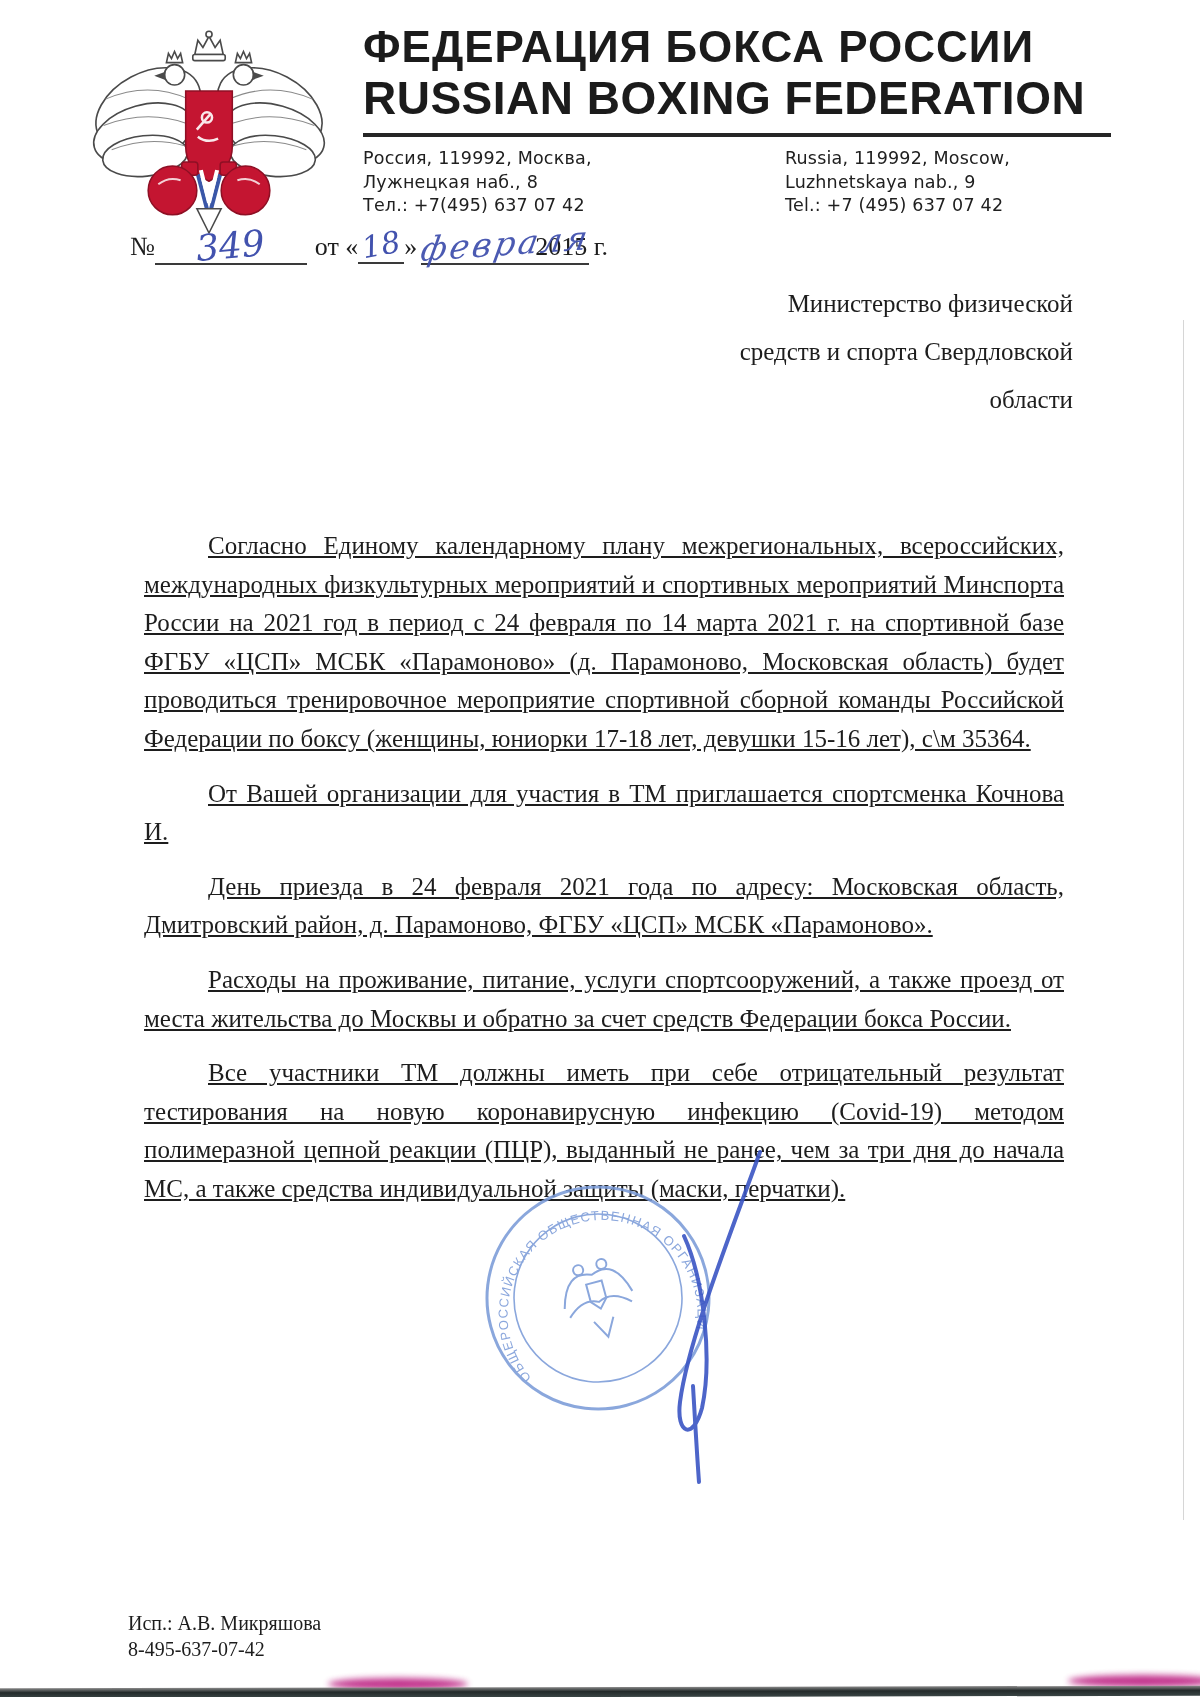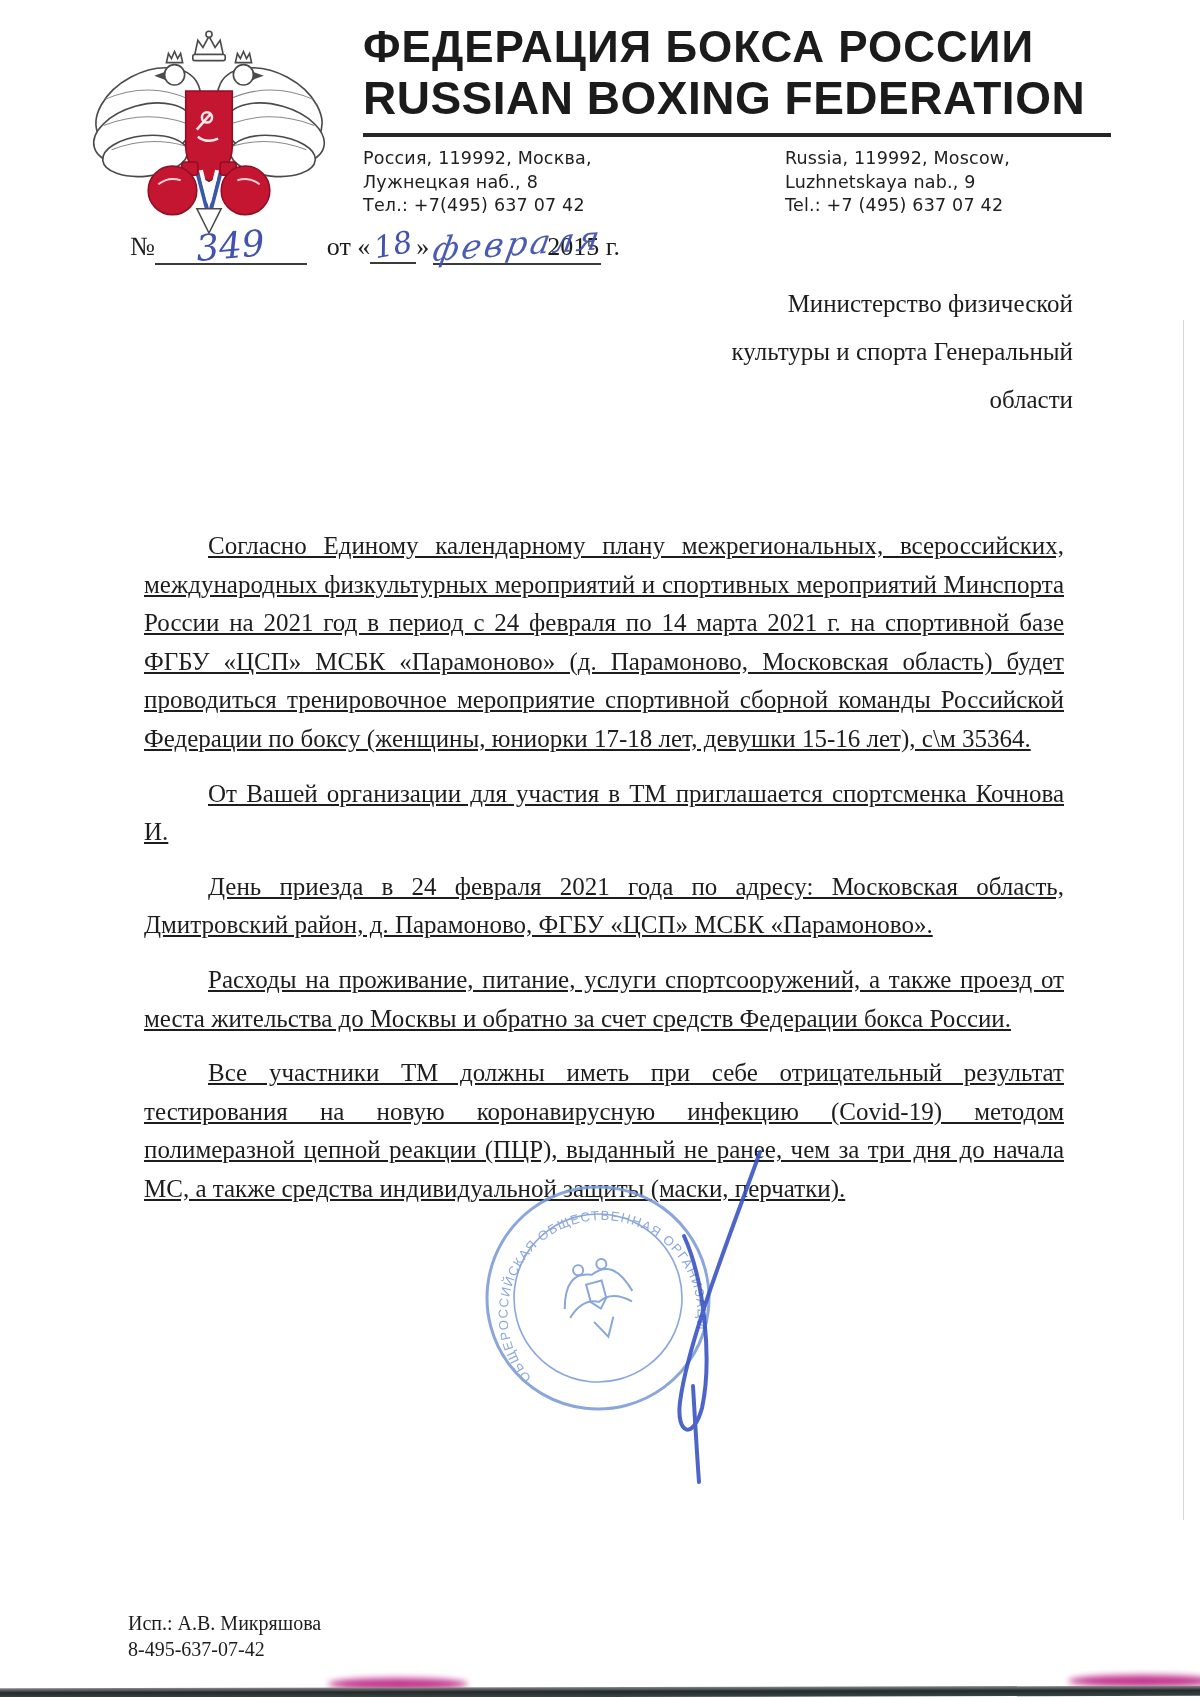--- a/index.html
+++ b/index.html
@@ -14,21 +14,21 @@
             line-height:52px;letter-spacing:0.5px;color:#1b1b1b;white-space:nowrap;}
   .head-rule{height:4px;background:#262626;margin-top:9px;width:748px;}
   .addresses{display:flex;margin-top:10px;}
   .addr{font-family:"DejaVu Sans",sans-serif;font-size:17.5px;line-height:23.5px;color:#202020;letter-spacing:0.2px;}
   .addr-ru{width:422px;}
   
   .ref-line{position:absolute;left:130px;top:222px;font-size:26px;white-space:nowrap;}
   .hand{font-family:"DejaVu Serif",serif;font-style:italic;color:#4252ae;}
   .u-num{display:inline-block;width:152px;border-bottom:2px solid #3a3a3a;text-align:center;}
   .hand-num{font-size:36px;display:inline-block;transform:rotate(-5deg);position:relative;top:3px;}
-  .ref-ot{margin-left:20px;}
+  .ref-ot{margin-left:8px;}
   .u-day{display:inline-block;width:46px;border-bottom:2px solid #3a3a3a;text-align:center;}
   .hand-day{font-size:30px;display:inline-block;transform:rotate(-10deg);}
   .u-month{display:inline-block;width:168px;border-bottom:2px solid #3a3a3a;text-align:center;
            margin-left:4px;margin-right:-54px;position:relative;z-index:2;}
   .hand-month{font-size:33px;letter-spacing:3px;display:inline-block;transform:rotate(-4deg) skewX(-14deg);opacity:0.95;}
   .ref-year{position:relative;z-index:1;}
   
   .recipient{position:absolute;right:127px;top:280px;text-align:right;font-size:25px;line-height:48px;}
   
   .body-text{position:absolute;left:128px;top:511px;width:952px;font-size:25px;line-height:38.6px;
@@ -121,21 +121,21 @@
       </div>
     </div>
   </div>
 
   <div class="ref-line">
     <span>№</span><span class="u-num"><span class="hand hand-num">349</span></span><span class="ref-ot">от «</span><span class="u-day"><span class="hand hand-day">18</span></span><span>»</span><span class="u-month"><span class="hand hand-month">февраля</span></span><span class="ref-year">2015 г.</span>
   </div>
 
   <div class="recipient">
     <div>Министерство физической</div>
-    <div>культуры и спорта Генеральный</div>
+    <div>средств и спорта Свердловской</div>
     <div>области</div>
   </div>
 
   <main class="body-text">
     <p>Согласно Единому календарному плану межрегиональных, всероссийских, международных физкультурных мероприятий и спортивных мероприятий Минспорта России на 2021 год в период с 24 февраля по 14 марта 2021 г. на спортивной базе ФГБУ «ЦСП» МСБК «Парамоново» (д. Парамоново, Московская область) будет проводиться тренировочное мероприятие спортивной сборной команды Российской Федерации по боксу (женщины, юниорки 17-18 лет, девушки 15-16 лет), с\м 35364.</p>
     <p>От Вашей организации для участия в ТМ приглашается спортсменка Кочнова И.</p>
     <p>День приезда в 24 февраля 2021 года по адресу: Московская область, Дмитровский район, д. Парамоново, ФГБУ «ЦСП» МСБК «Парамоново».</p>
     <p>Расходы на проживание, питание, услуги спортсооружений, а также проезд от места жительства до Москвы и обратно за счет средств Федерации бокса России.</p>
     <p>Все участники ТМ должны иметь при себе отрицательный результат тестирования на новую коронавирусную инфекцию (Covid-19) методом полимеразной цепной реакции (ПЦР), выданный не ранее, чем за три дня до начала МС, а также средства индивидуальной защиты (маски, перчатки).</p>
   </main>

